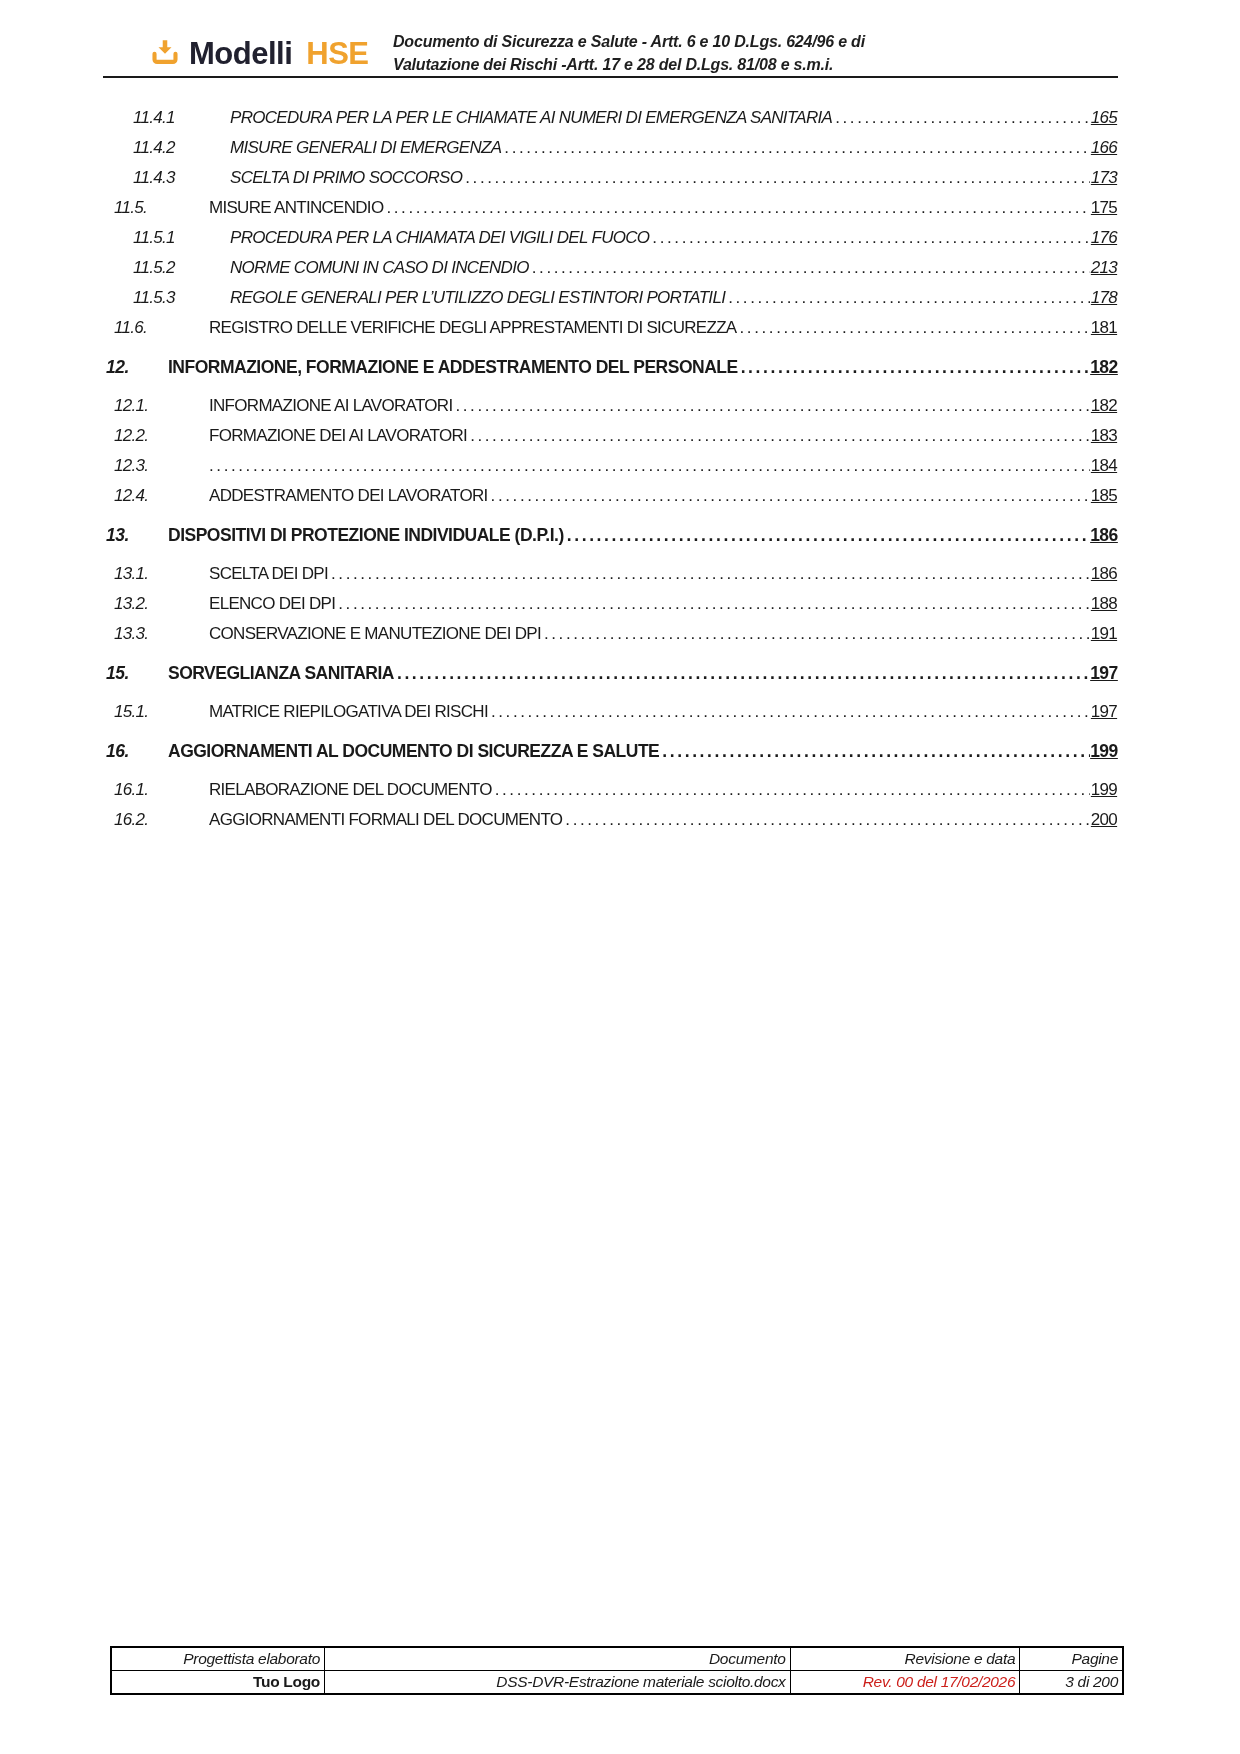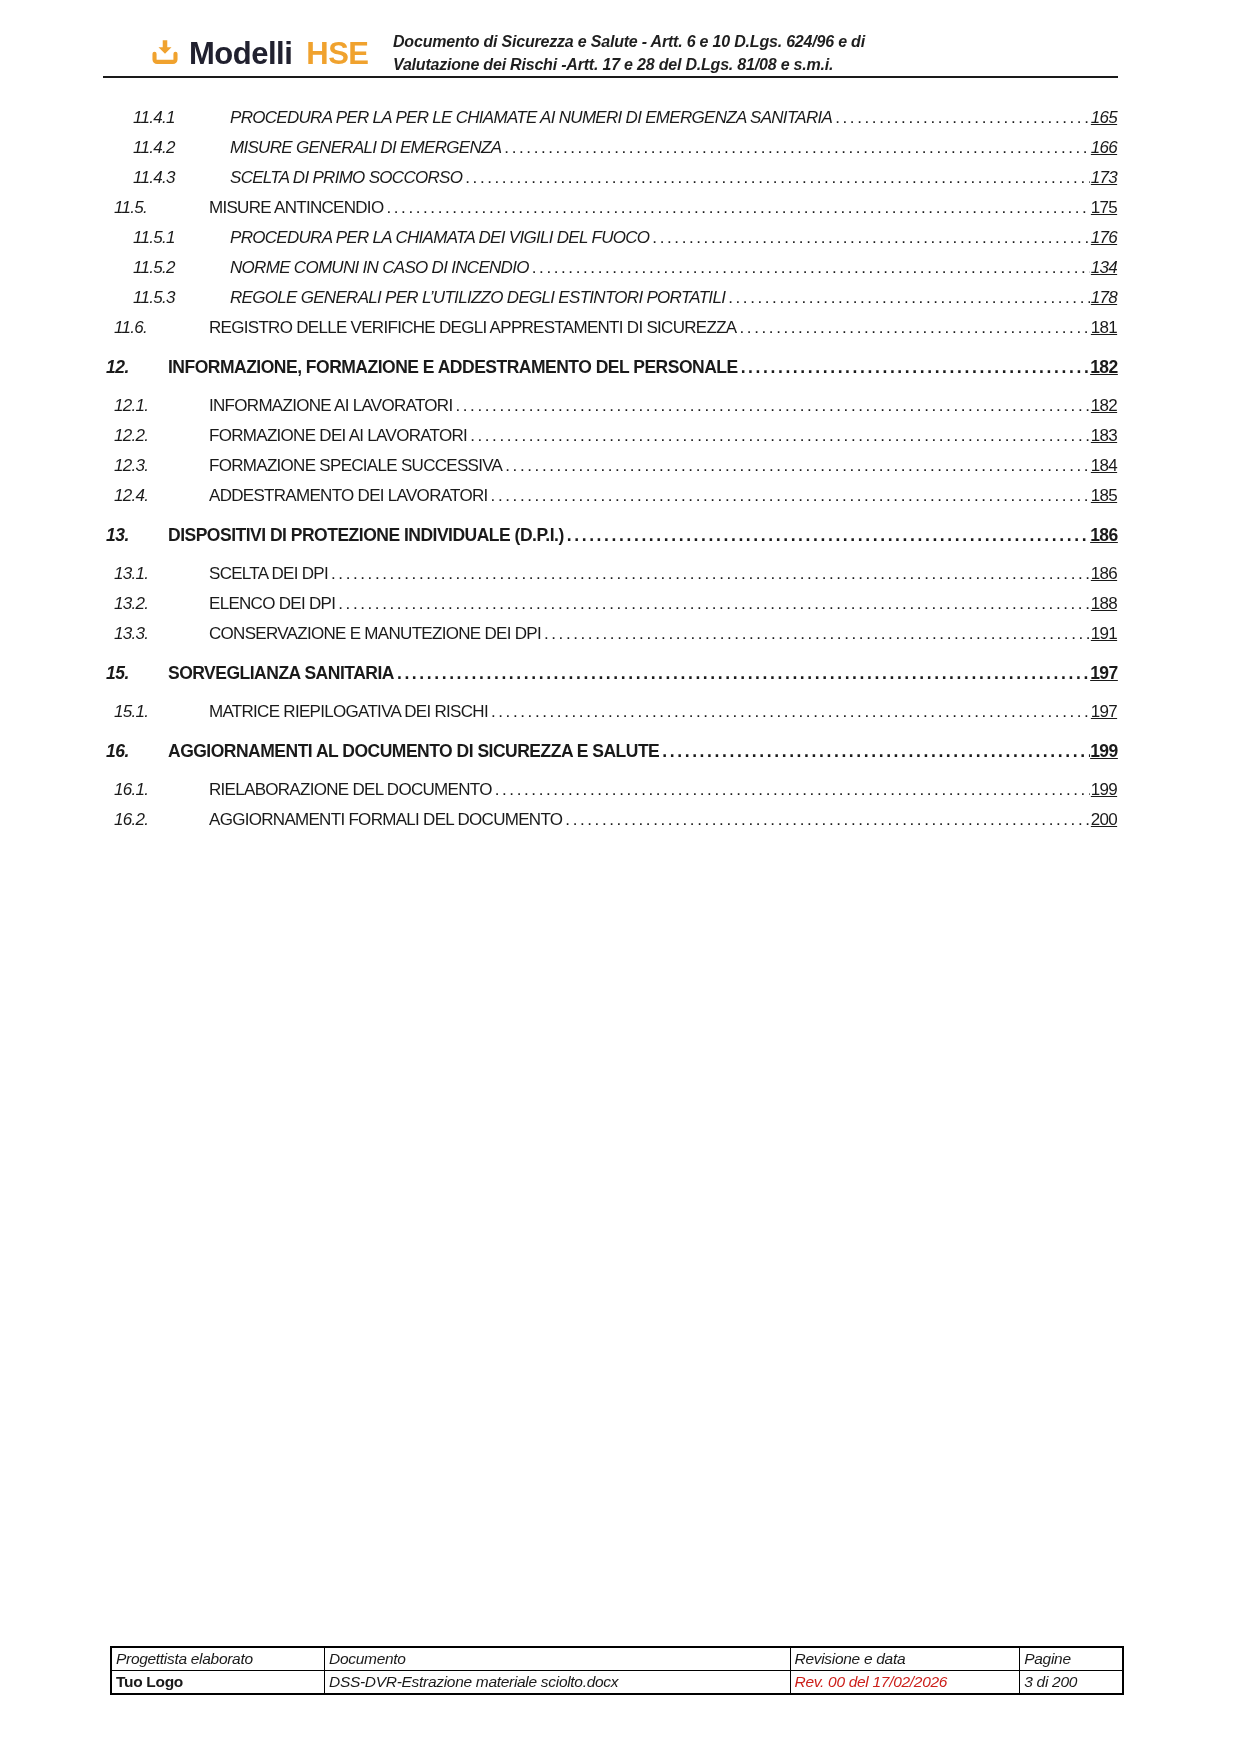--- a/index.html
+++ b/index.html
@@ -47,21 +47,21 @@
   .l3{padding-left:27px;font-style:italic;}
   .l3 .num{width:97px;}
   
   .page-footer{position:absolute;left:110px;right:116px;top:1646px;}
   table.doc-info{
     width:100%;border-collapse:collapse;table-layout:fixed;
     border:2px solid #000;
     font-size:15.5px;letter-spacing:-0.3px;
   }
   table.doc-info td{
-    border:1px solid #000;height:22px;text-align:left;vertical-align:middle;
+    border:1px solid #000;height:22px;text-align:right;vertical-align:middle;
     padding:0 4px;overflow:hidden;white-space:nowrap;
   }
   td.hdr{font-style:italic;}
   td.v-logo{font-weight:700;}
   td.v-doc,td.v-rev,td.v-pag{font-style:italic;}
   .col1{width:21.1%;}.col2{width:46.0%;}.col3{width:22.7%;}.col4{width:10.2%;}
 </style>
 </head>
 <body>
 
@@ -113,21 +113,21 @@
       <div class="toc-row l3">
         <span class="num">11.5.1</span>
         <span class="title">PROCEDURA PER LA CHIAMATA DEI VIGILI DEL FUOCO</span>
         <span class="leader"></span>
         <span class="pagenum">176</span>
       </div>
       <div class="toc-row l3">
         <span class="num">11.5.2</span>
         <span class="title">NORME COMUNI IN CASO DI INCENDIO</span>
         <span class="leader"></span>
-        <span class="pagenum">134</span>
+        <span class="pagenum">213</span>
       </div>
       <div class="toc-row l3">
         <span class="num">11.5.3</span>
         <span class="title">REGOLE GENERALI PER L’UTILIZZO DEGLI ESTINTORI PORTATILI</span>
         <span class="leader"></span>
         <span class="pagenum">178</span>
       </div>
       <div class="toc-row l2">
         <span class="num">11.6.</span>
         <span class="title">REGISTRO DELLE VERIFICHE DEGLI APPRESTAMENTI DI SICUREZZA</span>
@@ -147,21 +147,20 @@
         <span class="pagenum">182</span>
       </div>
       <div class="toc-row l2">
         <span class="num">12.2.</span>
         <span class="title">FORMAZIONE DEI AI LAVORATORI</span>
         <span class="leader"></span>
         <span class="pagenum">183</span>
       </div>
       <div class="toc-row l2">
         <span class="num">12.3.</span>
-        <span class="title">FORMAZIONE SPECIALE SUCCESSIVA</span>
         <span class="leader"></span>
         <span class="pagenum">184</span>
       </div>
       <div class="toc-row l2">
         <span class="num">12.4.</span>
         <span class="title">ADDESTRAMENTO DEI LAVORATORI</span>
         <span class="leader"></span>
         <span class="pagenum">185</span>
       </div>
       <div class="toc-row l1">

